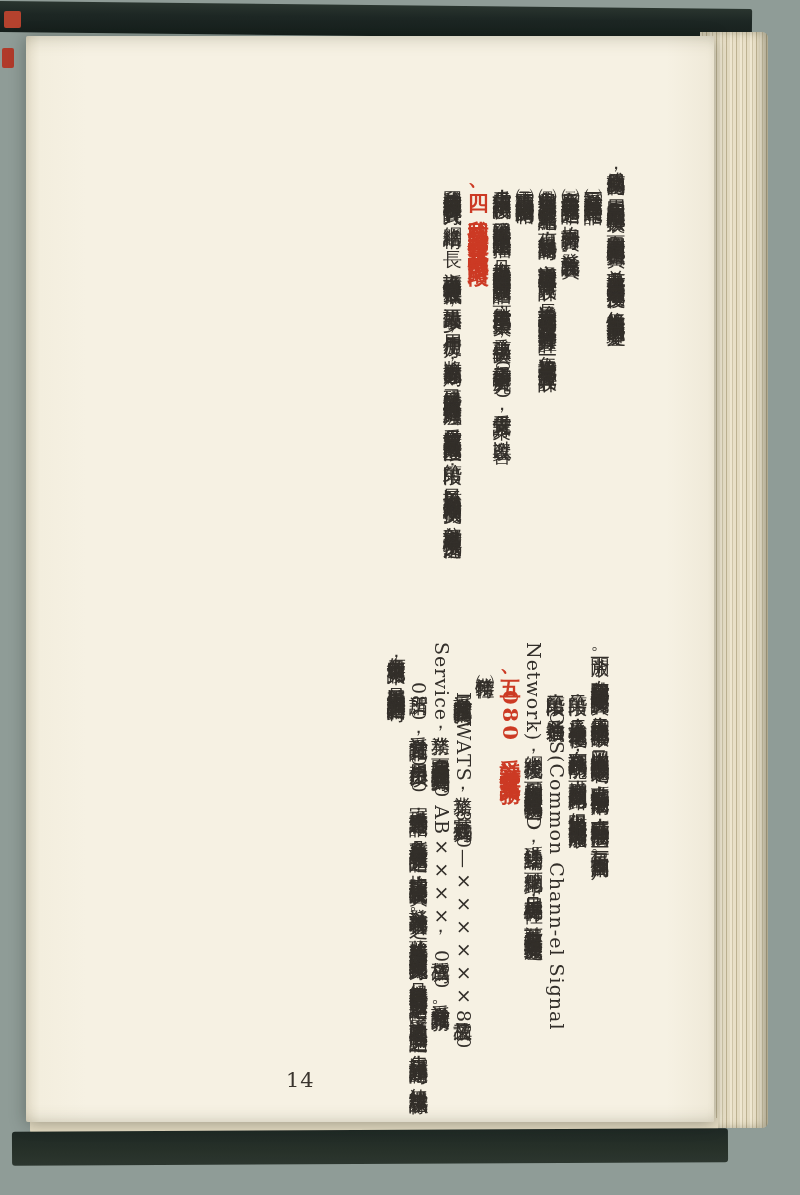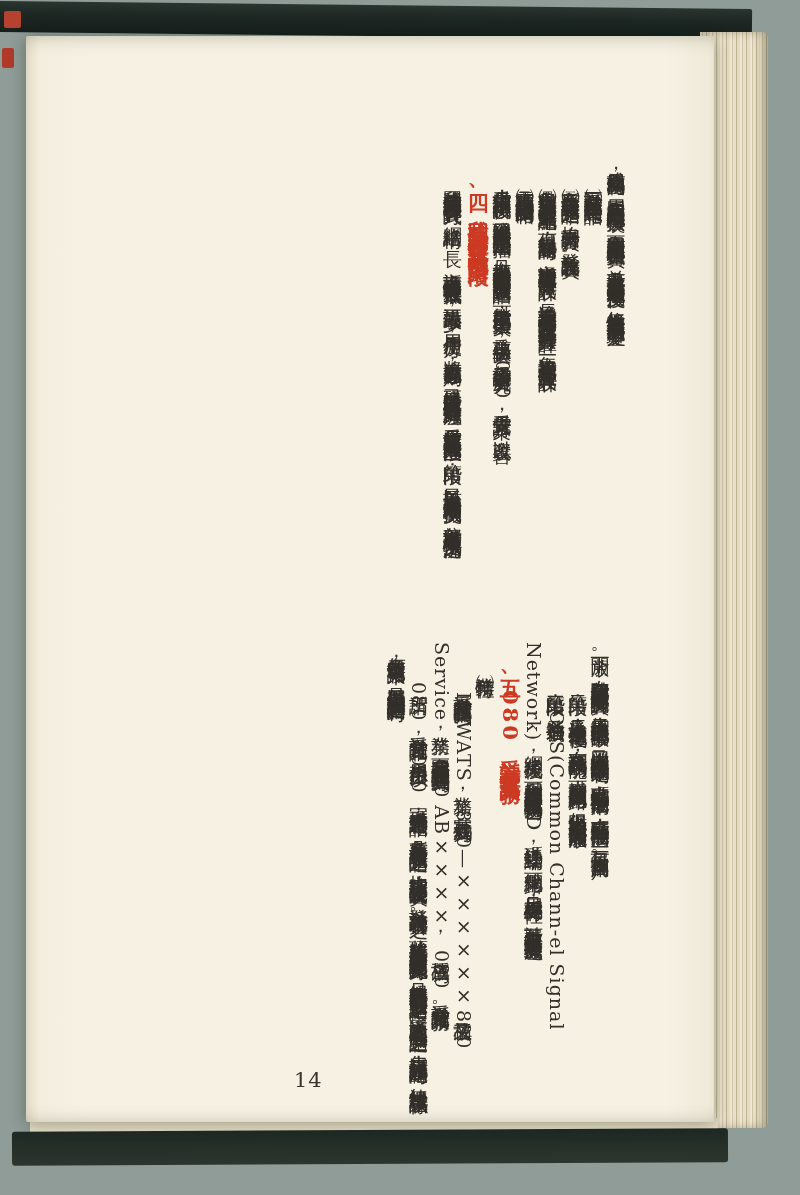--- a/index.html
+++ b/index.html
@@ -51,21 +51,21 @@
   .ind0{text-indent:0;}
   .ind1{text-indent:1em;}
   .ind2{text-indent:2em;}
   .heading{
     color:#cc3a24; font-weight:bold; font-size:21px; letter-spacing:3px;
     margin:0 2px !important;
   }
   #top-block .heading{height:452px;}
   .page-number{
     position:absolute; left:286px; top:1068px;
-    font-size:21px; color:#3a352e; letter-spacing:1px;margin-left:8px;
+    font-size:21px; color:#3a352e; letter-spacing:1px;
   }
 </style>
 </head>
 <body>
 
 <div id="screen">
 
   <div class="cover-band-top"></div>
   <div class="spine-red-a"></div>
   <div class="spine-red-b"></div>

